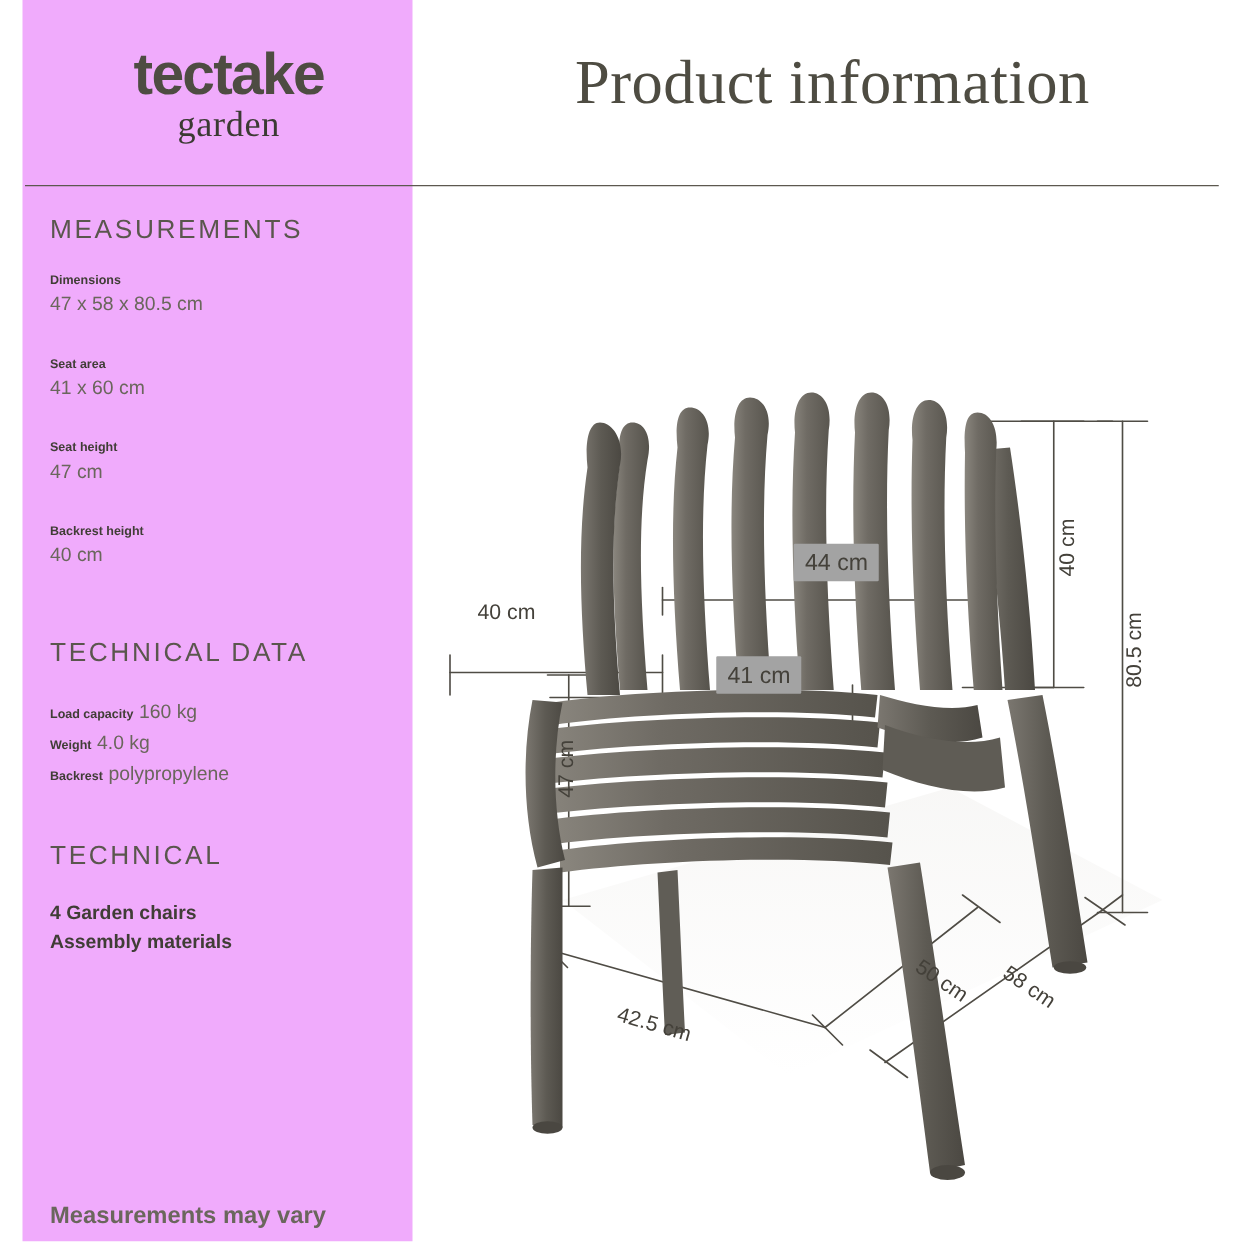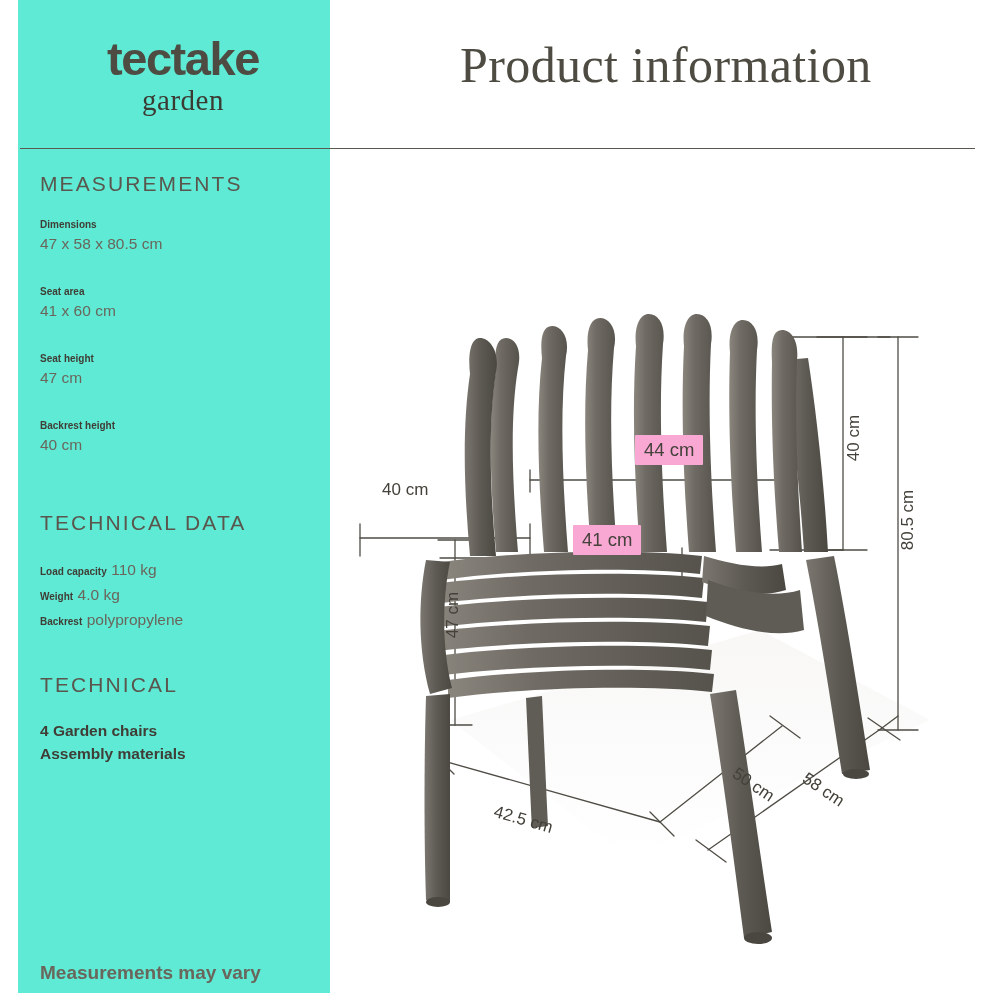--- a/index.html
+++ b/index.html
@@ -9,21 +9,21 @@
     font-family:"Liberation Sans", sans-serif;
     overflow:hidden;
     position:relative;
     color:#4a4740;
   }
   .page{position:absolute;inset:0;}
 
   
   .sidebar{
     position:absolute;left:18px;top:0;width:312px;height:993px;
-    background:#5eead4;
+    background:#f0abfc;
   }
   .logo{
     position:absolute;left:45px;top:35px;width:240px;text-align:center;
   }
   .logo-main{
     font-family:"Liberation Sans", sans-serif;
     font-weight:700;font-size:47px;letter-spacing:-1.4px;
     color:#4e4c42;line-height:1;
   }
   .logo-sub{
@@ -68,21 +68,21 @@
   
   .diagram{position:absolute;left:330px;top:160px;width:670px;height:840px;}
   .diagram svg{display:block;}
 
   .dimlabel{
     position:absolute;
     font-size:17px;color:#44413a;font-weight:400;
     white-space:nowrap;
   }
   .dimlabel.boxed{
-    background:#f9a8d4;padding:4px 9px;border-radius:1px;
+    background:#a3a3a3;padding:4px 9px;border-radius:1px;
     font-size:18.5px;
   }
   .rot90{transform:rotate(-90deg);transform-origin:center center;}
   .rot55{transform:rotate(34deg);transform-origin:center center;}
 </style>
 </head>
 <body>
 
 <div class="page">
 
@@ -113,21 +113,21 @@
     <div class="blk" style="top:419px">
       <div class="lbl">Backrest height</div>
       <div class="val">40 cm</div>
     </div>
 
     <div class="sec-title" style="top:511px">TECHNICAL DATA</div>
 
     <div class="blk inline" style="top:558px">
       <div class="inline-row">
         <span class="lbl">Load capacity</span>
-        <span class="val">110 kg</span>
+        <span class="val">160 kg</span>
       </div>
       <div class="inline-row">
         <span class="lbl">Weight</span>
         <span class="val">4.0 kg</span>
       </div>
       <div class="inline-row">
         <span class="lbl">Backrest</span>
         <span class="val">polypropylene</span>
       </div>
     </div>

